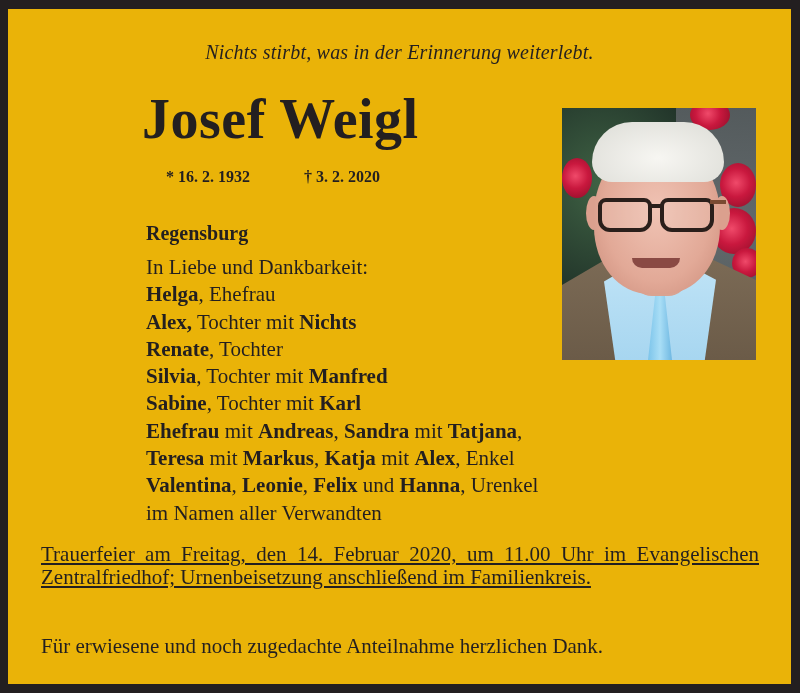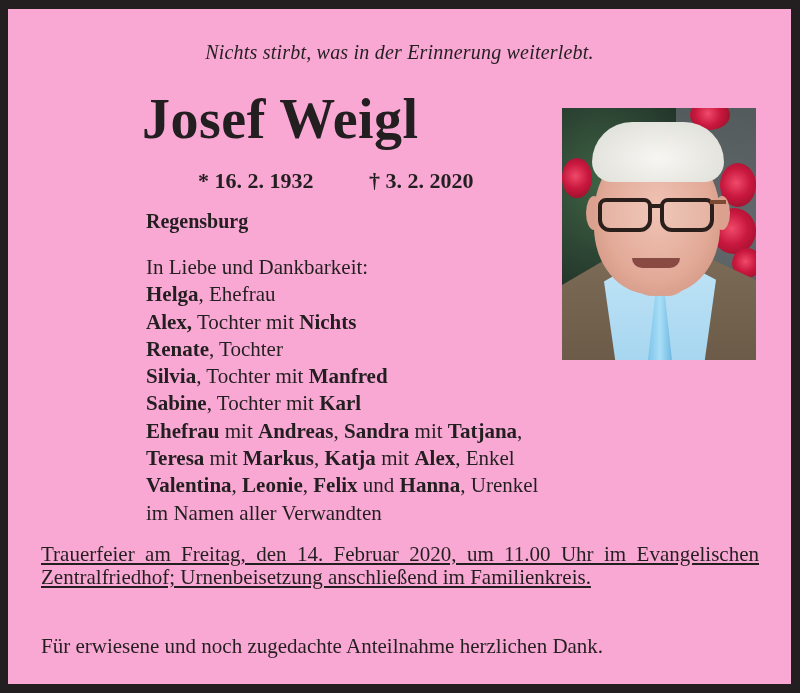--- a/index.html
+++ b/index.html
@@ -8,21 +8,21 @@
       background: #231f20;
       position: relative;
       overflow: hidden;
       font-family: "Liberation Serif", "DejaVu Serif", serif;
       color: #231f20;
     }
     .card {
       position: absolute;
       left: 8px; top: 9px;
       width: 783px; height: 675px;
-      background: #f9a8d4;
+      background: #eab308;
     }
     .motto {
       position: absolute;
       left: 0; right: 0; top: 32px;
       text-align: center;
       font-style: italic;
       font-size: 20px;
       letter-spacing: 0.2px;
     }
     .name {
@@ -30,28 +30,27 @@
       left: 134px; top: 82px;
       font-weight: bold;
       font-size: 56px;
       line-height: 1;
       letter-spacing: 0.5px;
     }
     .dates {
       position: absolute;
       left: 158px; top: 159px;
       font-weight: bold;
-      font-size: 22px;
+      font-size: 16px;
       white-space: nowrap;
-      margin-left: 32px;
     }
     .dates .death { margin-left: 50px; }
     .city {
       position: absolute;
-      left: 138px; top: 201px;
+      left: 138px; top: 213px;
       font-weight: bold;
       font-size: 20px;
     }
     .family {
       position: absolute;
       left: 138px; top: 245px;
       font-size: 21px;
       line-height: 27.3px;
       white-space: nowrap;
     }

